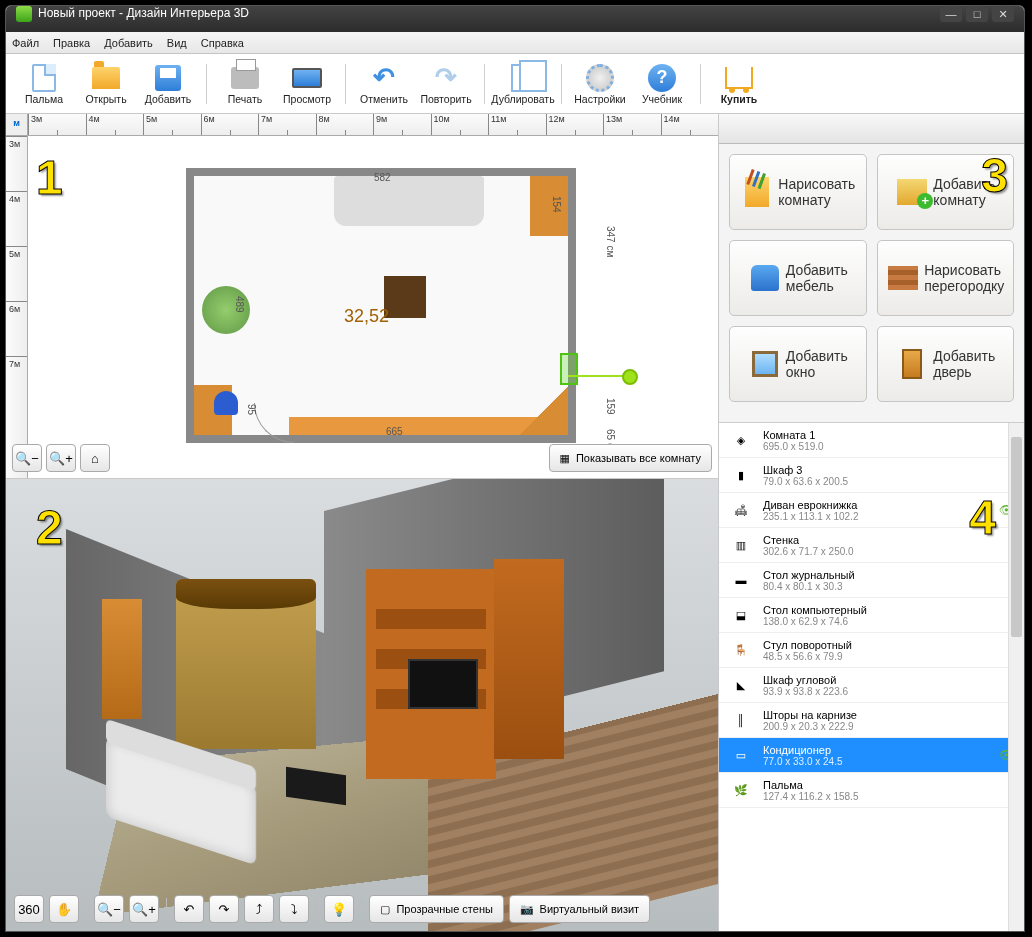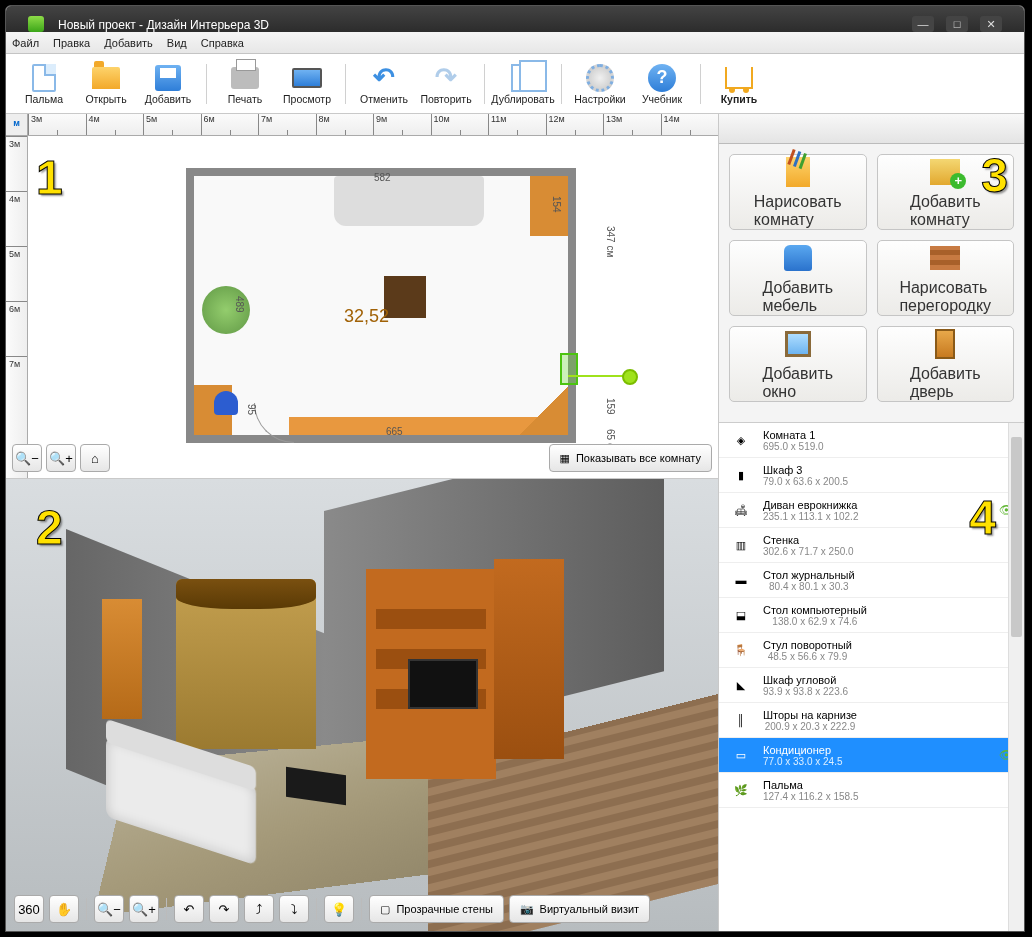--- a/index.html
+++ b/index.html
@@ -1,18 +1,18 @@
 <!DOCTYPE html>
 <html><head>
 <meta charset="utf-8">
 <style>
 * { box-sizing: border-box; margin: 0; padding: 0; font-family: Tahoma, Arial, sans-serif; }
 body { background: #000; width: 1032px; height: 937px; overflow: hidden; }
 .window { width: 1020px; height: 927px; margin: 5px; background: #fff; border: 1px solid #555; border-radius: 6px 6px 0 0; overflow: hidden; }
-.titlebar { height: 26px; background: linear-gradient(#434343,#2c2c2c); display: flex; align-items: flex-end; padding: 0 22px; color: #fff; font-size: 12px; gap: 8px; }
+.titlebar { height: 26px; background: linear-gradient(#434343,#2c2c2c); display: flex; align-items: flex-start; padding: 0 10px; color: #fff; font-size: 12px; }
 .titlebar .app-icon { width:16px; height:16px; background:linear-gradient(#8edc48,#3ba518); border-radius:3px; margin-right:6px; }
 .titlebar .spacer { flex:1; }
 .titlebar .win-btn { width:22px; height:16px; margin-left:4px; background:#444; border-radius:3px; display:flex; align-items:center; justify-content:center; color:#ddd; font-size:11px; cursor:pointer; }
 .menubar { height:22px; background:linear-gradient(#f5f5f5,#e7e7e7); border-bottom:1px solid #c4c4c4; display:flex; align-items:center; padding:0 6px; font-size:11px; color:#222; }
 .menubar span { margin-right:14px; cursor:pointer; }
 .toolbar { height:60px; background:#fff; border-bottom:1px solid #c9c9c9; display:flex; align-items:center; padding:0 8px; gap:2px; }
 .tb-btn { width:60px; height:56px; display:flex; flex-direction:column; align-items:center; justify-content:center; font-size:10.5px; color:#222; cursor:pointer; border-radius:4px; }
 .tb-btn .icon { width:32px; height:30px; display:flex; align-items:center; justify-content:center; }
 .tb-sep { width:1px; height:40px; background:#d0d0d0; margin:0 6px; }
 .tb-btn.bold span { font-weight:bold; }
@@ -90,37 +90,37 @@
 .view-controls-3d { position:absolute; bottom:8px; left:8px; right:8px; display:flex; gap:5px; align-items:center; }
 .v3-sep { width:1px; height:22px; background:#bbb; margin:0 2px; }
 .v3-toggle { height:28px; padding:0 10px; background:linear-gradient(#fff,#e6e6e6); border:1px solid #aaa; border-radius:4px; cursor:pointer; font-size:11px; display:flex; align-items:center; gap:6px; }
 
 .tabs { height:30px; background:linear-gradient(#f8f8f8,#e4e4e4); border-bottom:1px solid #bbb; display:flex; }
 .tab { flex:1; display:flex; align-items:center; justify-content:center; font-size:12px; color:#444; cursor:pointer; border-right:1px solid #bbb; }
 .tab.active { background:#fff; font-weight:normal; }
 
 .panel-actions { padding:10px; background:#f4f4f4; }
 .action-row { display:flex; gap:10px; margin-bottom:10px; }
-.action-btn { flex:1; height:76px; background:linear-gradient(#fefefe,#ecebe8); border:1px solid #c5c5c5; border-radius:5px; display:flex; flex-direction:column; align-items:center; justify-content:center; font-size:16px; color:#333; cursor:pointer; gap:4px; }
+.action-btn { flex:1; height:76px; background:linear-gradient(#fefefe,#ecebe8); border:1px solid #c5c5c5; border-radius:5px; display:flex; align-items:center; justify-content:center; font-size:14px; color:#333; cursor:pointer; gap:4px; }
 .action-btn .aicon { width:34px; height:34px; display:flex; align-items:center; justify-content:center; }
 .ai-draw { background:linear-gradient(#fdd36b,#f2a92a); width:24px; height:30px; position:relative; }
 .ai-draw::after { content:''; position:absolute; top:-8px; left:4px; width:3px; height:16px; background:#c05020; transform:rotate(20deg); box-shadow:6px 0 #3070c0,12px 0 #40a030; }
 .ai-addroom { width:30px; height:26px; background:linear-gradient(#f4d772,#e2a82f); position:relative; }
 .ai-addroom::after { content:'+'; position:absolute; bottom:-4px; right:-6px; width:16px; height:16px; background:#3cbb2e; color:#fff; border-radius:50%; font-size:13px; text-align:center; line-height:16px; font-weight:bold; }
 .ai-furn { width:28px; height:26px; background:linear-gradient(#5aa8f0,#2a72cc); border-radius:6px 6px 3px 3px; }
 .ai-wall { width:30px; height:24px; background:repeating-linear-gradient(0deg,#c77a42 0 5px,#a8602a 5px 10px); }
 .ai-window { width:26px; height:26px; background:linear-gradient(#aeddff,#6db4f0); border:3px solid #8a6a3a; }
 .ai-door { width:20px; height:30px; background:linear-gradient(#e8a84a,#c77a20); border:2px solid #8a5a18; }
 
 .obj-list { flex:1; background:#fff; overflow-y:auto; border-top:1px solid #ccc; position:relative; }
 .obj-item { display:flex; align-items:center; padding:4px 8px; border-bottom:1px solid #eee; font-size:11px; cursor:pointer; position:relative; }
 .obj-item.selected { background:#1f8fff; color:#fff; }
 .obj-item .oicon { width:28px; height:26px; margin-right:8px; display:flex; align-items:center; justify-content:center; flex-shrink:0; }
 .obj-item .oname { font-weight:normal; }
-.obj-item .odim { font-size:10px; color:#888;text-align:center; }
+.obj-item .odim { font-size:10px; color:#888; }
 .obj-item.selected .odim { color:#dcefff; }
 .obj-item .eye { position:absolute; right:10px; color:#5fb532; font-size:12px; }
 .scrollbar-fake { position:absolute; top:0; right:0; bottom:0; width:16px; background:#f0f0f0; border-left:1px solid #ddd; }
 .scrollbar-fake .thumb { position:absolute; top:14px; left:2px; right:2px; height:200px; background:#c8c8c8; border-radius:2px; }
 
 .callout { position:absolute; font-size:48px; font-weight:900; color:#ffe100; -webkit-text-stroke:1px #000; text-shadow:2px 2px 2px rgba(0,0,0,.4); z-index:50; pointer-events:none; }
 </style>
 </head>
 <body>
 

